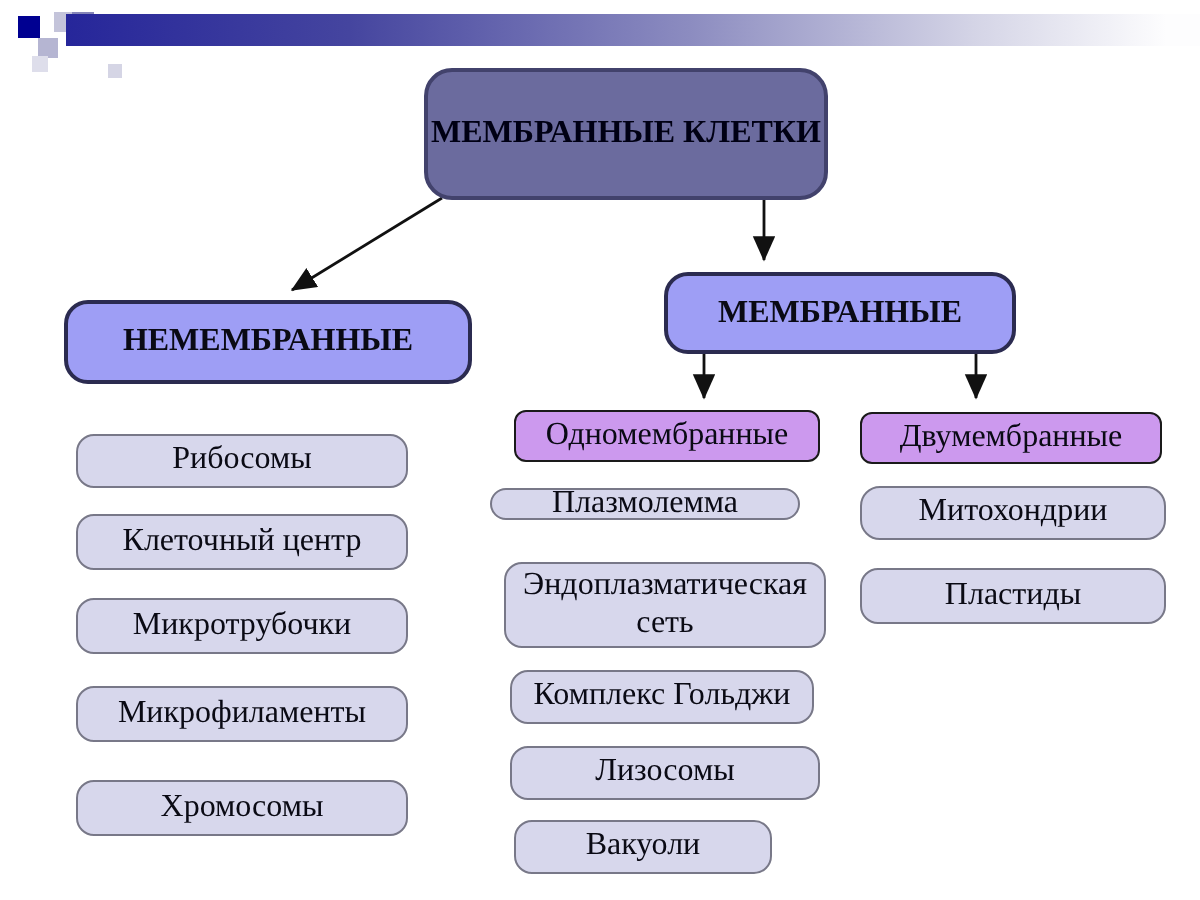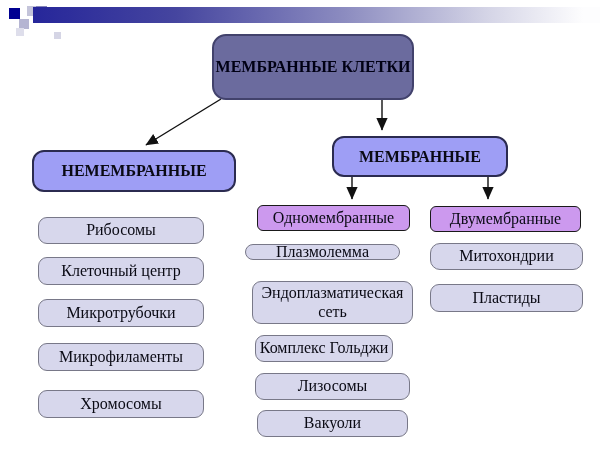--- a/index.html
+++ b/index.html
@@ -94,20 +94,20 @@
   <div class="node sub-node" style="left:430px; top:206px; width:151px; height:26px;">Двумембранные</div>
 
   <div class="node leaf" style="left:38px; top:217px; width:166px; height:27px;">Рибосомы</div>
   <div class="node leaf" style="left:38px; top:257px; width:166px; height:28px;">Клеточный центр</div>
   <div class="node leaf" style="left:38px; top:299px; width:166px; height:28px;">Микротрубочки</div>
   <div class="node leaf" style="left:38px; top:343px; width:166px; height:28px;text-align:center;">Микрофиламенты</div>
   <div class="node leaf" style="left:38px; top:390px; width:166px; height:28px;">Хромосомы</div>
 
   <div class="node leaf" style="left:245px; top:244px; width:155px; height:16px;">Плазмолемма</div>
   <div class="node leaf" style="left:252px; top:281px; width:161px; height:43px; padding:0 4px;">Эндоплазматическая сеть</div>
-  <div class="node leaf" style="left:255px; top:335px; width:138px; height:27px;">Комплекс Гольджи</div>
+  <div class="node leaf" style="left:255px; top:335px; width:152px; height:27px;">Комплекс Гольджи</div>
   <div class="node leaf" style="left:255px; top:373px; width:155px; height:27px;">Лизосомы</div>
-  <div class="node leaf" style="left:257px; top:410px; width:151px; height:27px;">Вакуоли</div>
+  <div class="node leaf" style="left:257px; top:410px; width:129px; height:27px;">Вакуоли</div>
 
   <div class="node leaf" style="left:430px; top:243px; width:153px; height:27px;border-radius:10px;">Митохондрии</div>
   <div class="node leaf" style="left:430px; top:284px; width:153px; height:28px;">Пластиды</div>
 
 </div>
 
 </body></html>

